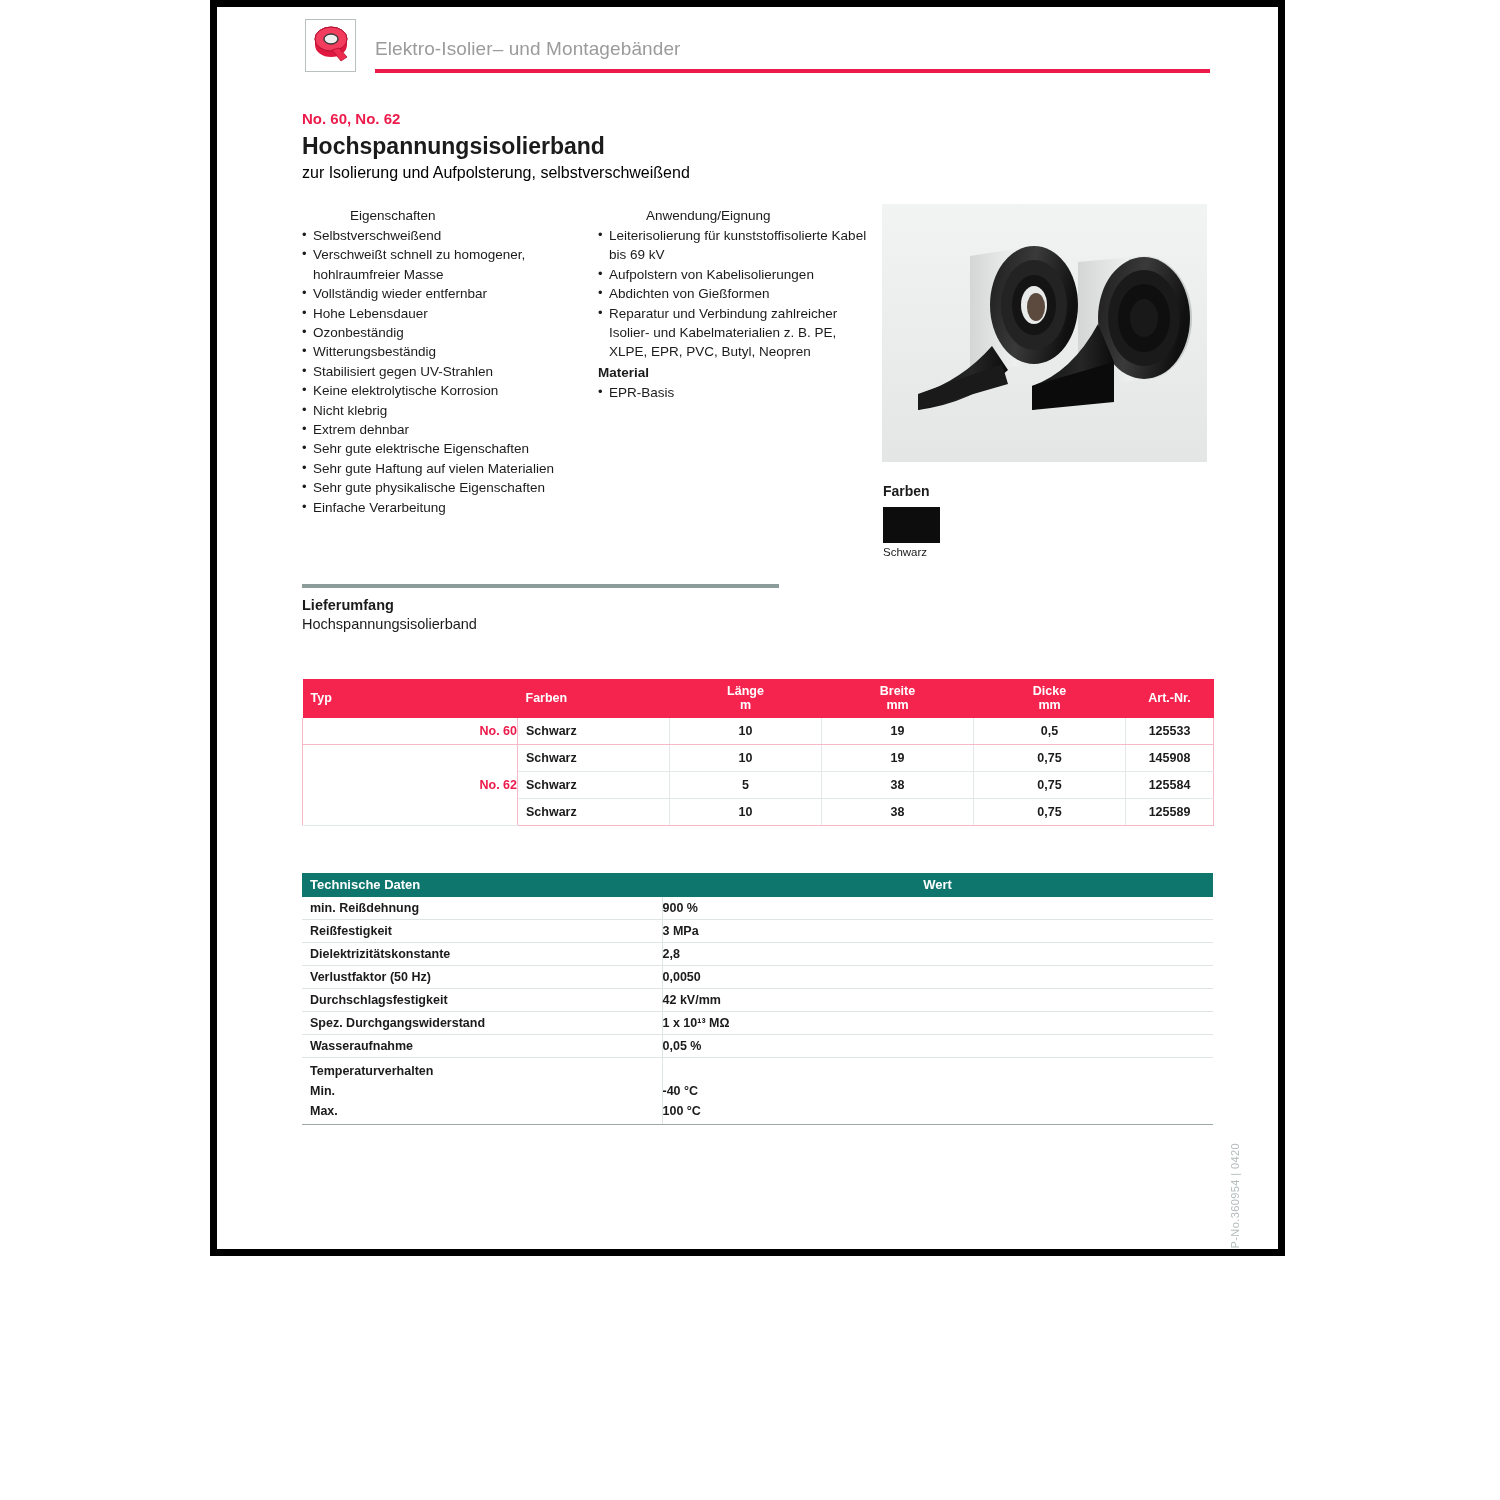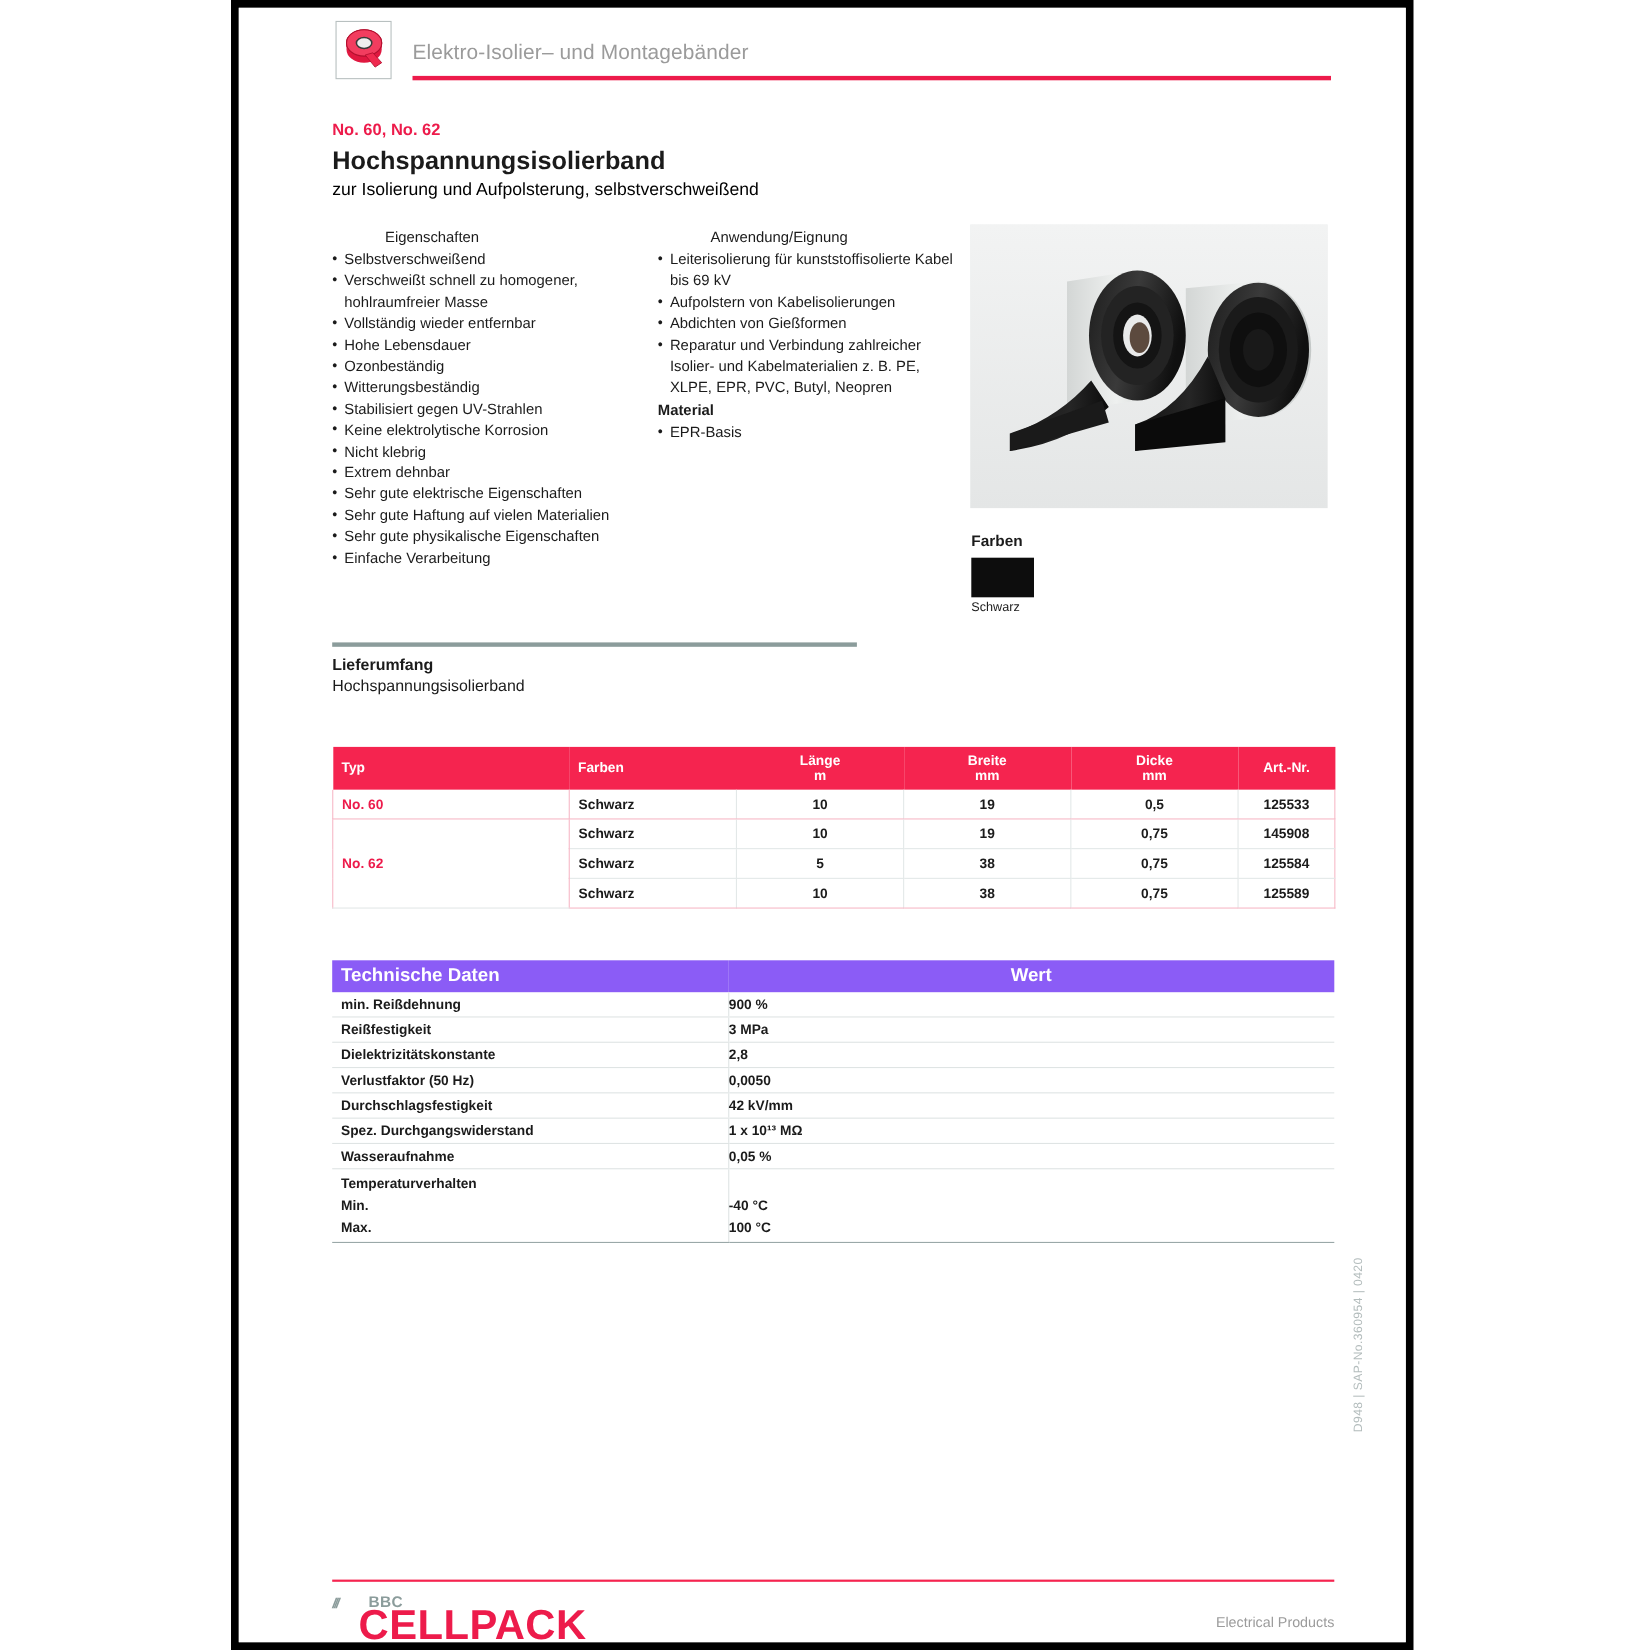--- a/index.html
+++ b/index.html
@@ -12,21 +12,21 @@
     height: 1500px;
     font-family: "Liberation Sans", sans-serif;
     -webkit-font-smoothing: antialiased;
   }
 
   #page {
     position: absolute;
     left: 210px;
     top: 0px;
     width: 1075px;
-    height: 1500px;
+    height: 1256px;
     background: #ffffff;
     border-left: 7px solid #000000;
     border-right: 7px solid #000000;
     border-top: 7px solid #000000;
     border-bottom: 7px solid #000000;
     box-sizing: border-box;
     overflow: hidden;
   }
 
   #sheet {
@@ -210,21 +210,21 @@
     border-bottom: 1px solid #e3e8e8;
     padding: 4px 0 4px 0;
     height: 18px;
     color: #1b1b1b;
     font-weight: bold;
     text-align: center;
     background: #ffffff;
   }
   .ptable td.typ {
     color: #ed1b4b;
-    text-align: left;
+    text-align: right;
     padding-left: 8px;
     border-right: 1px solid #f7b9c7;
     border-left: 1px solid #f7b9c7;
     vertical-align: middle;
   }
   .ptable td.col-farb {
     text-align: left;
     padding-left: 8px;
     border-right: 1px solid #e3e8e8;
   }
@@ -238,24 +238,24 @@
   .ttable {
     position: absolute;
     left: 85px;
     top: 866px;
     width: 911px;
     border-collapse: collapse;
     font-size: 12.5px;
     table-layout: fixed;
   }
   .ttable th {
-    background: #8b5cf6;
+    background: #0f766e;
     color: #ffffff;
     font-weight: bold;
-    font-size: 17px;
+    font-size: 13px;
     padding: 4px 0 5px 8px;
     text-align: left;
   }
   .ttable th.c { text-align: center; padding-left: 0; }
   .ttable td {
     border-bottom: 1px solid #dfe4e4;
     padding: 3px 0 3px 8px;
     color: #1b1b1b;
     font-weight: bold;
     height: 16px;

